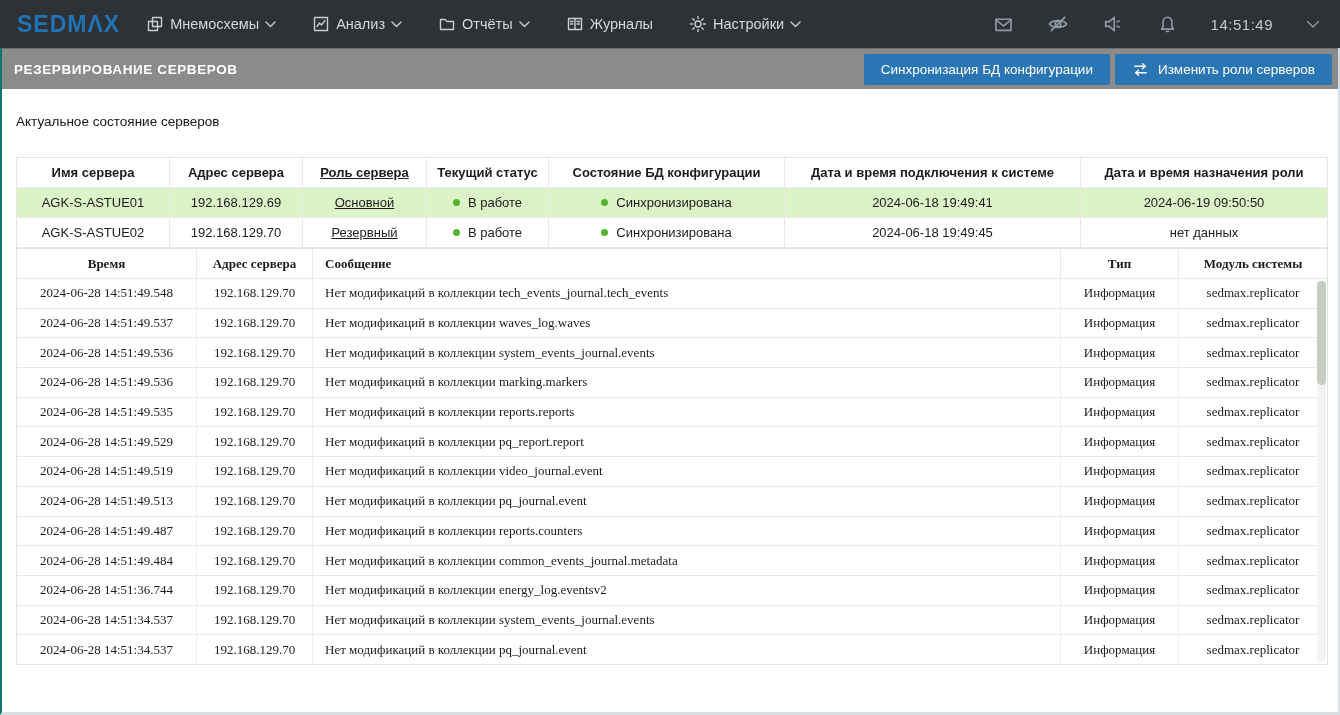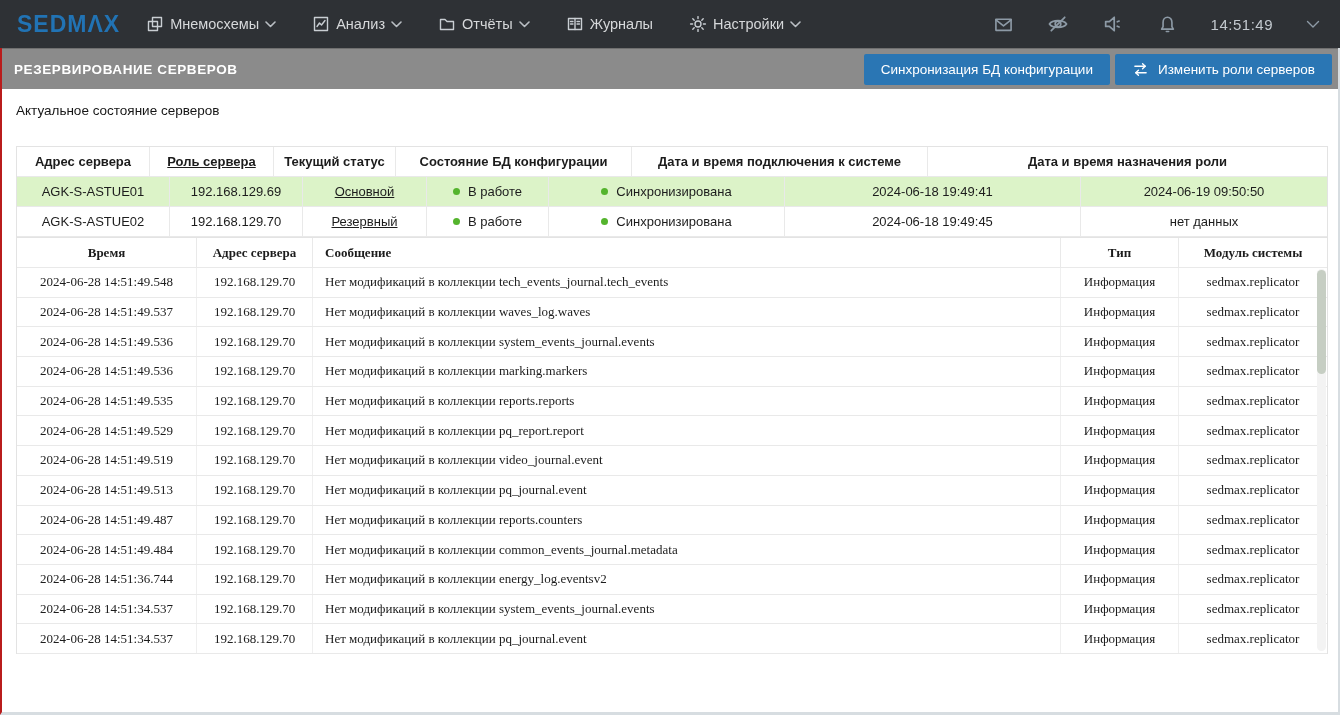--- a/index.html
+++ b/index.html
@@ -15,21 +15,21 @@
   .menu-item { display:flex; align-items:center; gap:6px; color:#d6d8da; font-size:14.5px; cursor:pointer; }
   .menu-item svg { display:block; }
   .mi-stroke { stroke:#c9ced3; stroke-width:1.4; fill:none; stroke-linecap:round; stroke-linejoin:round; }
   .chev { stroke:#b9bec3; stroke-width:1.6; fill:none; stroke-linecap:round; stroke-linejoin:round; }
   .top-right { margin-left:auto; display:flex; align-items:center; gap:33px; padding-right:20px; }
   .tr-icon svg { display:block; }
   .tr-stroke { stroke:#8d9aa6; stroke-width:1.4; fill:none; stroke-linecap:round; stroke-linejoin:round; }
   .clock { color:#c3c9cf; font-size:15px; letter-spacing:0.5px; }
 
   
-  .lower { flex:1 1 auto; display:flex; flex-direction:column; border-left:2px solid #b91c1c; border-right:2px solid #d7dde1; border-bottom:3px solid #d7dde1; background:#fff; }
+  .lower { flex:1 1 auto; display:flex; flex-direction:column; border-left:2px solid #0f766e; border-right:2px solid #d7dde1; border-bottom:3px solid #d7dde1; background:#fff;gap:11px; }
 
   
   .titlebar { height:41px; background:#8b8b8b; border-top:1px solid #6f6f6f; display:flex; align-items:center; padding:0 6px 0 12px; flex:0 0 auto; }
   .page-title { color:#ffffff; font-size:13.5px; font-weight:bold; letter-spacing:0.6px; }
   .tb-buttons { margin-left:auto; display:flex; gap:5px; }
   .btn { height:31px; background:#2a76b4; color:#fff; border:none; border-radius:2px; font-family:inherit; font-size:13.5px; padding:8px 17px; display:flex; align-items:center; gap:9px; cursor:pointer; }
   .btn svg { display:block; }
   .btn .sw { stroke:#ffffff; stroke-width:1.5; fill:none; stroke-linecap:round; stroke-linejoin:round; }
 
   
@@ -208,20 +208,21 @@
         </button>
       </div>
     </div>
 
     <div class="content">
 
       <div class="section-title">Актуальное состояние серверов</div>
 
       <div class="tbl t1">
         <div class="trow head">
+          <div class="td c0">Имя сервера</div>
           <div class="td c1">Адрес сервера</div>
           <div class="td c2">Роль сервера</div>
           <div class="td c3">Текущий статус</div>
           <div class="td c4">Состояние БД конфигурации</div>
           <div class="td c5">Дата и время подключения к системе</div>
           <div class="td c6">Дата и время назначения роли</div>
         </div>
 
         <div class="trow hl">
           <div class="td c0">AGK-S-ASTUE01</div>

